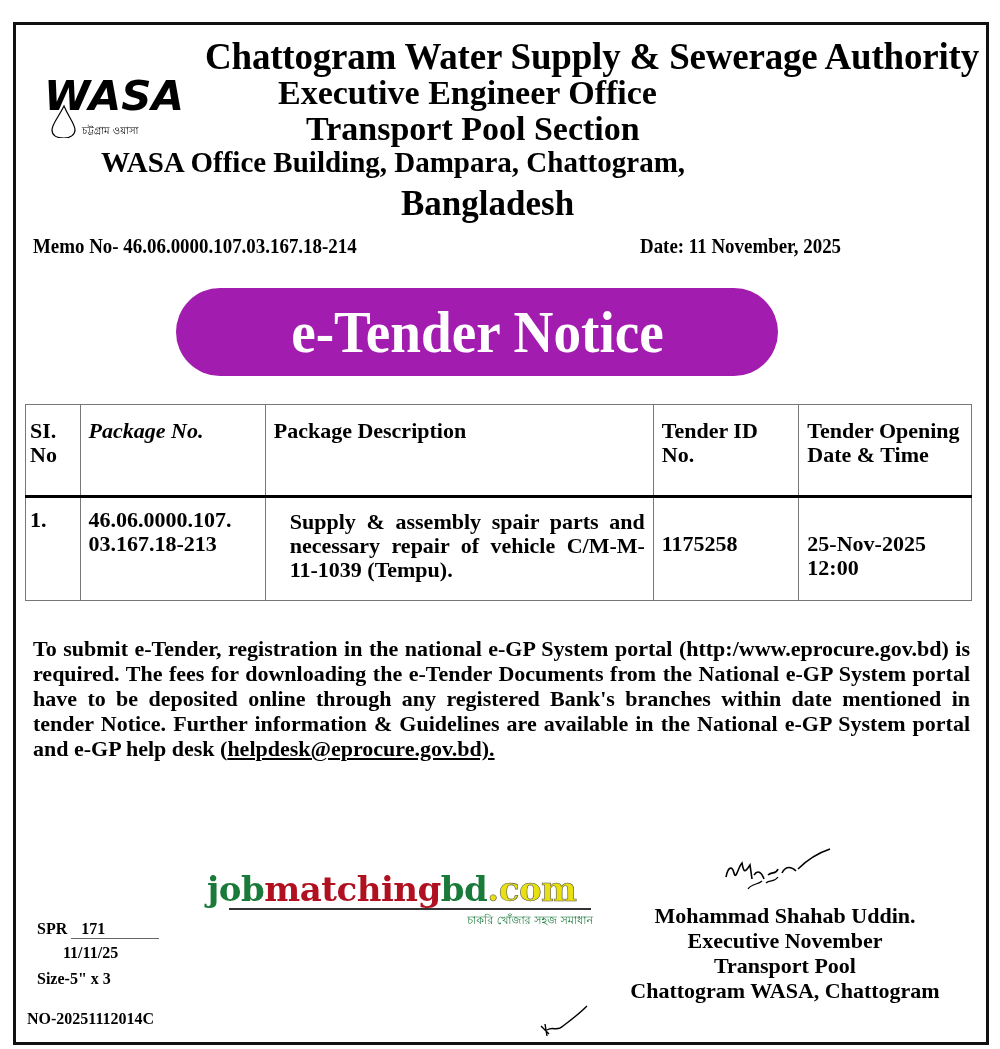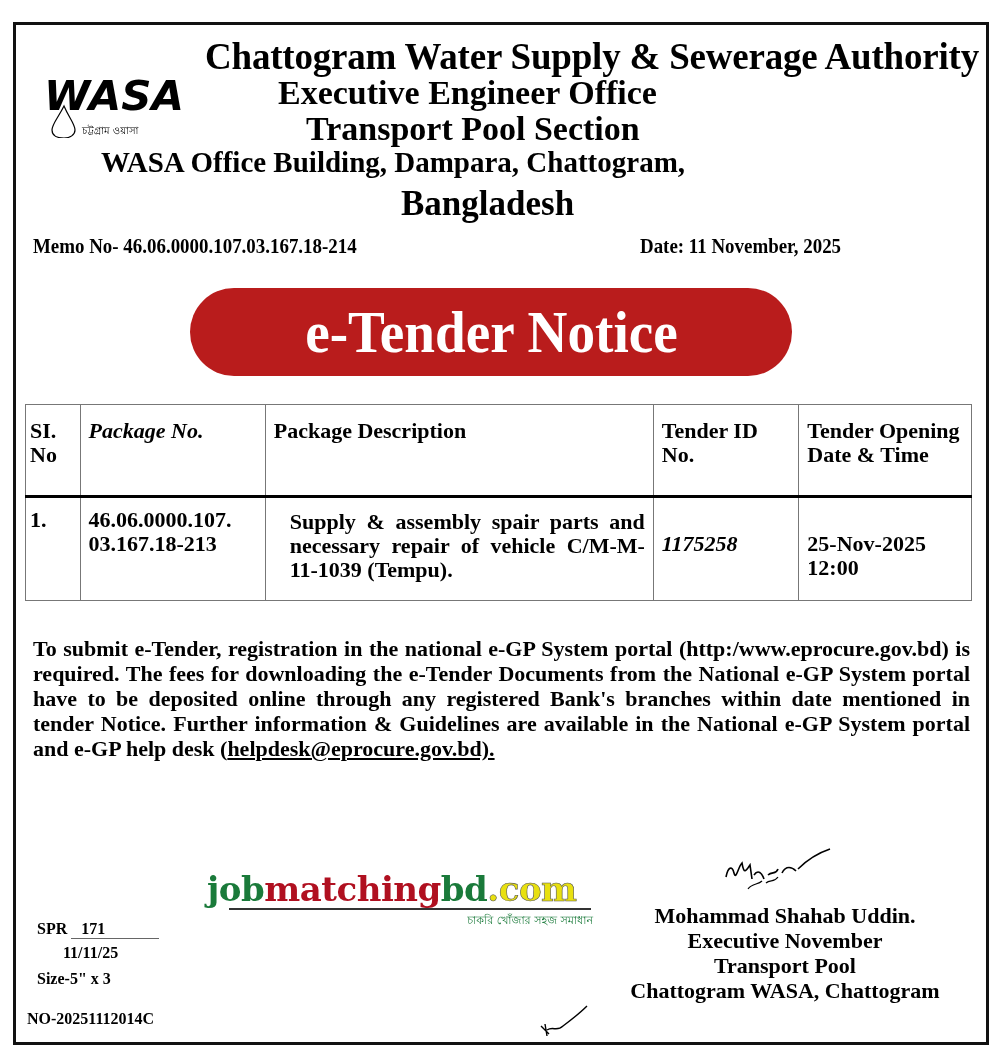--- a/index.html
+++ b/index.html
@@ -12,21 +12,21 @@
     .h1 { left: 205px; top: 38px; font-size: 37px; letter-spacing: -0.2px; }
     .h2 { left: 278px; top: 76px; font-size: 34px; }
     .h3 { left: 306px; top: 112px; font-size: 34px; }
     .h4 { left: 101px; top: 148px; font-size: 29px; }
     .h5 { left: 401px; top: 186px; font-size: 35px; }
 
     .logo { left: 42px; top: 76px; width: 146px; height: 62px; }
     .memo { left: 33px; top: 233px; font-size: 22px; font-weight: bold; transform: scaleX(0.86); transform-origin: left; white-space: nowrap; }
     .date { left: 640px; top: 233px; font-size: 22px; font-weight: bold; transform: scaleX(0.86); transform-origin: left; white-space: nowrap; }
 
-    .pill { left: 190px; top: 288px; width: 602px; height: 88px; background: #b91c1c; border-radius: 44px;
+    .pill { left: 176px; top: 288px; width: 602px; height: 88px; background: #a21caf; border-radius: 44px;
             display: flex; align-items: center; justify-content: center; }
     .pill span { color: #fff; font-size: 60px; font-weight: bold; transform: scaleX(0.92); white-space: nowrap; }
 
     table.tender { position: absolute; left: 25px; top: 404px; width: 947px; border-collapse: collapse;
                    font-weight: bold; font-size: 22px; line-height: 1.08; }
     table.tender th, table.tender td { border: 1.5px solid #777; vertical-align: top; text-align: left; padding: 0; }
     table.tender thead tr { height: 92px; }
     table.tender thead th { border-bottom: 3px solid #000; font-weight: bold; }
     table.tender tbody tr { height: 104px; }
     .c1 { width: 48px; } .c2 { width: 176px; font-style: italic; } .c3 { width: 410px; margin-left: 44px; } .c4 { width: 140px; } .c5 { width: 170px; }
@@ -95,21 +95,21 @@
     </tr>
   </thead>
   <tbody>
     <tr>
       <td class="cellpad" style="padding-top:10px !important;padding-left:4px !important;">1.</td>
       <td class="cellpad" style="padding-top:10px !important;">
         <div>46.06.0000.107.</div>
         <div>03.167.18-213</div>
       </td>
       <td class="desc">Supply &amp; assembly spair parts and necessary repair of vehicle C/M-M-11-1039 (Tempu).</td>
-      <td class="cellpad" style="padding-top:34px !important;font-style:italic;">1175258</td>
+      <td class="cellpad" style="padding-top:34px !important;">1175258</td>
       <td class="cellpad" style="padding-top:34px !important;">
         <div>25-Nov-2025</div>
         <div>12:00</div>
       </td>
     </tr>
   </tbody>
 </table>
 
 <div class="abs body-text">
   <p><span>To submit e-Tender, registration in the national e-GP System portal (http:/www.eprocure.gov.bd) is required. The fees for downloading the e-Tender Documents from the National e-GP System portal have to be deposited online through any registered Bank's branches within date mentioned in tender Notice. Further information &amp; Guidelines are available in the National e-GP System portal and e-GP help desk (</span><span class="email">helpdesk@eprocure.gov.bd).</span></p>

